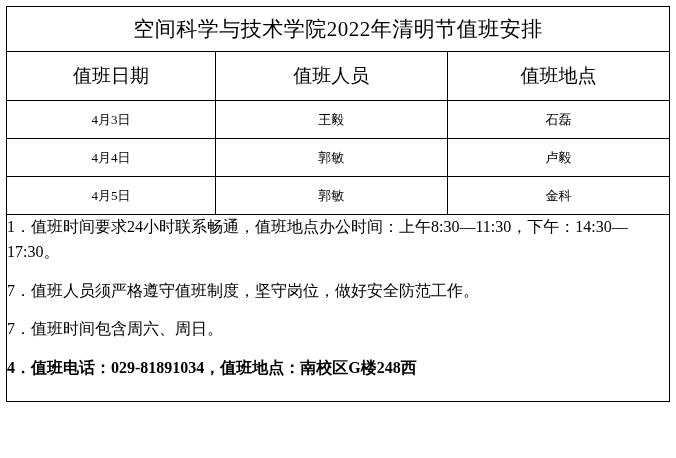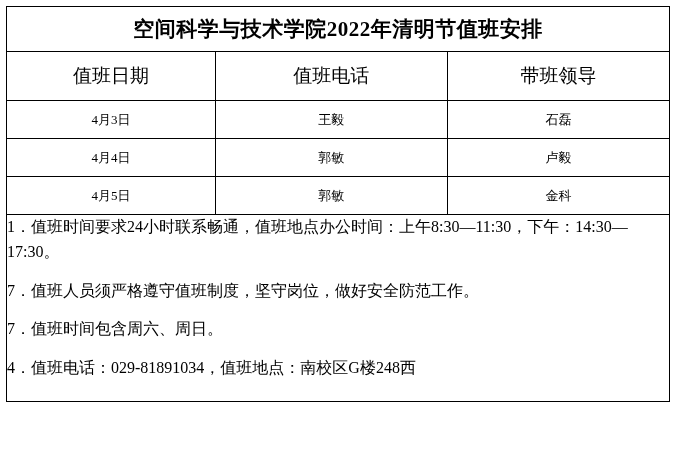--- a/index.html
+++ b/index.html
@@ -26,21 +26,21 @@
     table-layout: fixed;
   }
   table.doc td {
     border: 1px solid #000000;
     padding: 0;
     vertical-align: middle;
   }
   .title-cell {
     height: 44px;
     text-align: center;
-    font-weight: bold;
+    font-weight: normal;
     font-size: 21px;
     letter-spacing: 0.5px;
   }
   .head-cell {
     height: 48px;
     text-align: center;
     font-weight: normal;
     font-size: 19px;
   }
   .data-cell {
@@ -54,20 +54,21 @@
     line-height: 1.55;
     vertical-align: top;
   }
   .note {
     margin: 0 0 14px 0;
     text-align: left;
     text-indent: 0;
   }
   .note:last-child {
     margin-bottom: 20px;
+    font-weight: bold;
   }
   .col-date { width: 31.5%; }
   .col-staff { width: 35%; }
   .col-leader { width: 33.5%; }
 </style>
 </head>
 <body>
 
 <div class="sheet">
   <table class="doc">
@@ -75,22 +76,22 @@
       <col class="col-date">
       <col class="col-staff">
       <col class="col-leader">
     </colgroup>
     <tbody>
       <tr>
         <td class="title-cell" colspan="3">空间科学与技术学院2022年清明节值班安排</td>
       </tr>
       <tr>
         <td class="head-cell">值班日期</td>
-        <td class="head-cell">值班电话</td>
-        <td class="head-cell">带班领导</td>
+        <td class="head-cell">值班人员</td>
+        <td class="head-cell">值班地点</td>
       </tr>
       <tr>
         <td class="data-cell">4月3日</td>
         <td class="data-cell">王毅</td>
         <td class="data-cell">石磊</td>
       </tr>
       <tr>
         <td class="data-cell">4月4日</td>
         <td class="data-cell">郭敏</td>
         <td class="data-cell">卢毅</td>

